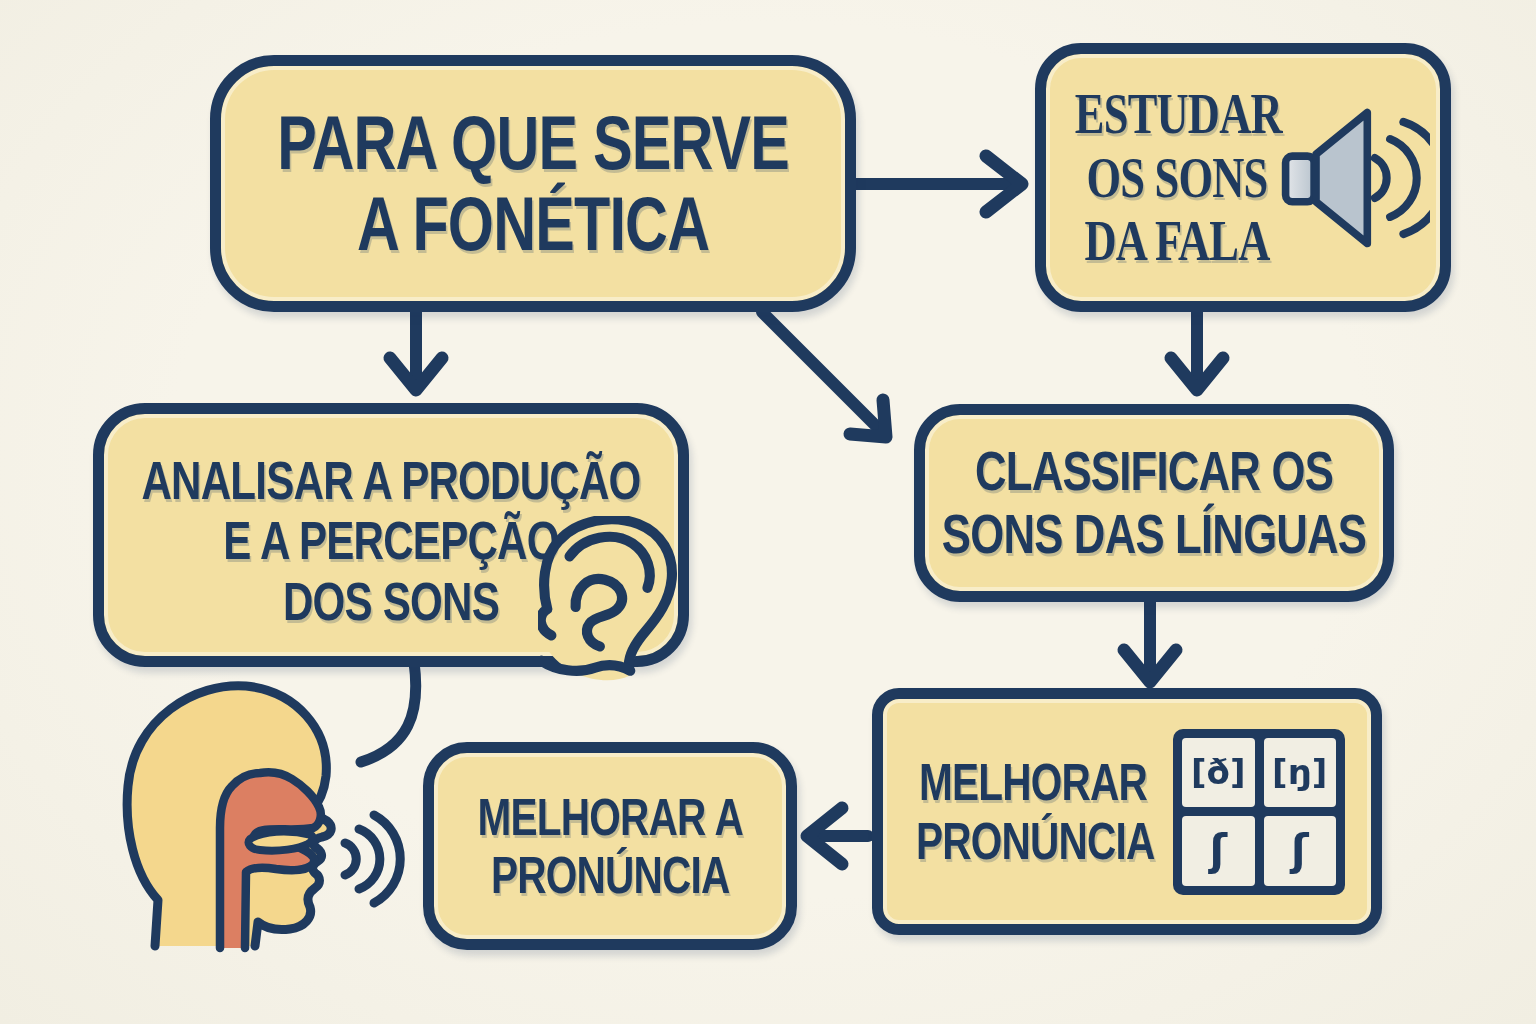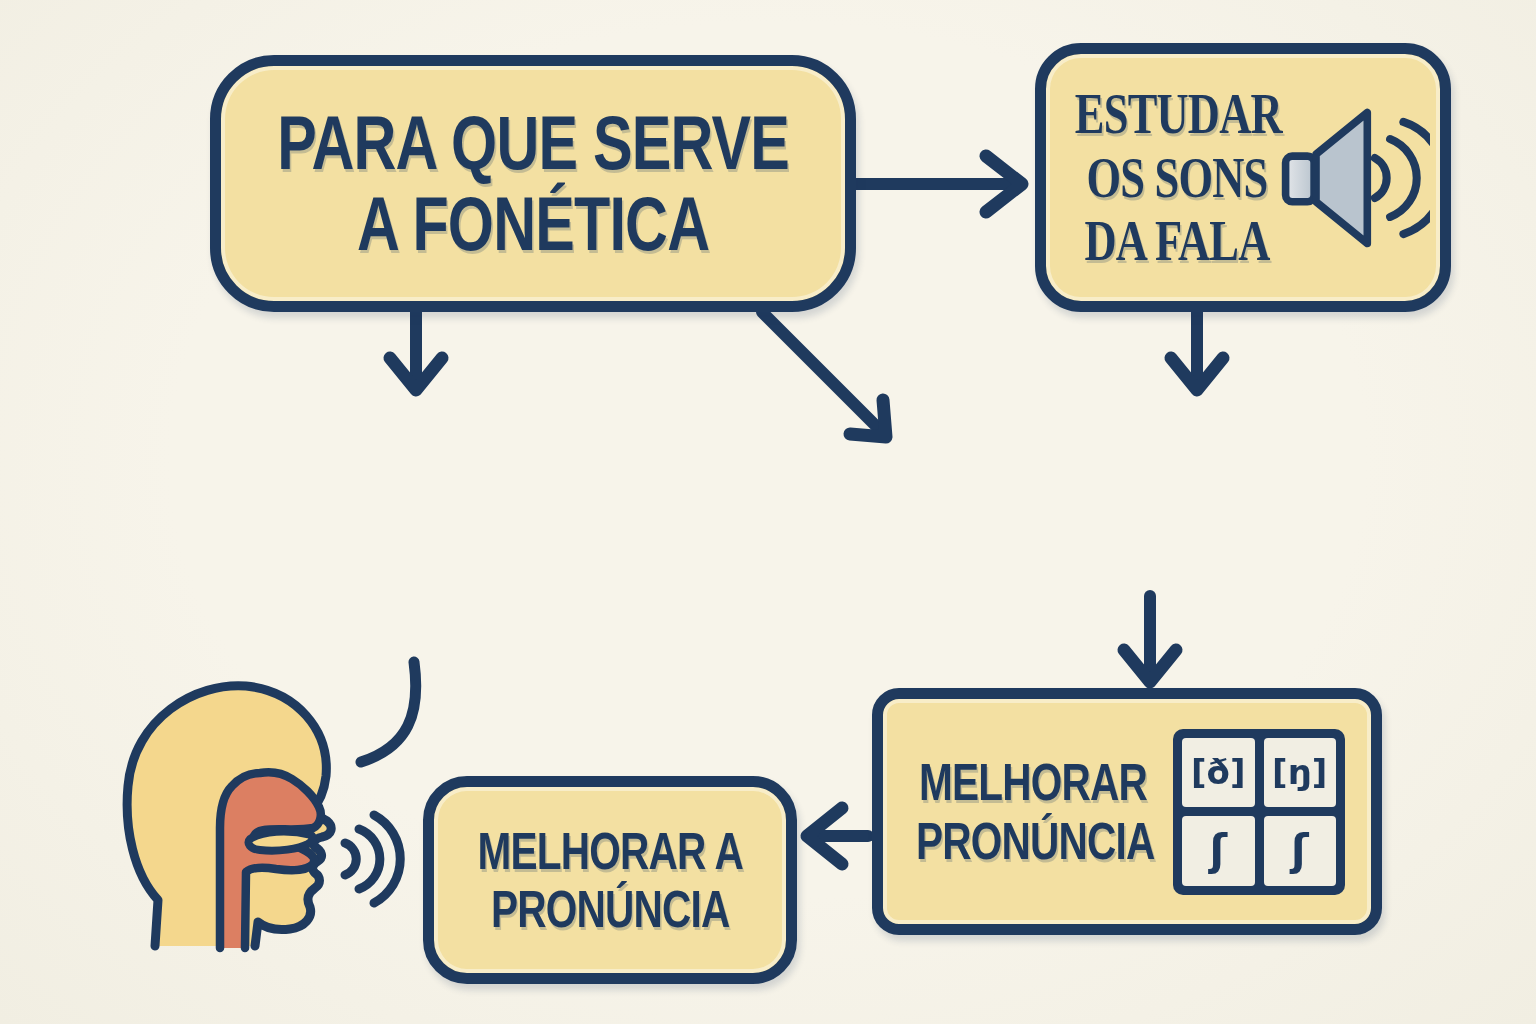--- a/index.html
+++ b/index.html
@@ -39,21 +39,21 @@
   #node-title       {left:210px; top:55px;  width:646px; height:257px; border-radius:64px;}
   #node-title .txt  {font-size:76px; line-height:1.06;}
   #node-estudar     {left:1035px;top:43px;  width:416px; height:269px; border-radius:46px; justify-content:flex-start;font-family:Liberation Serif, serif;}
   #node-estudar .txt{font-size:57px; width:262px; transform-origin:center;}
   #node-analisar    {left:93px;  top:403px; width:596px; height:264px; border-radius:52px; align-items:flex-start;}
   #node-analisar .txt{font-size:54px; margin-top:36px;}
   #node-classificar {left:914px; top:404px; width:480px; height:198px; border-radius:46px;}
   #node-classificar .txt{font-size:56px;}
   #node-melhorar-pronuncia{left:872px; top:688px; width:510px; height:247px; border-radius:27px; justify-content:flex-start;}
   #node-melhorar-pronuncia .txt{font-size:52px; width:300px;}
-  #node-melhorar-a-pronuncia{left:423px; top:776px; width:374px; height:208px; border-radius:44px;}
+  #node-melhorar-a-pronuncia{left:423px; top:742px; width:374px; height:208px; border-radius:44px;}
   #node-melhorar-a-pronuncia .txt{font-size:52px;}
 
   
   .speaker-wrap{position:absolute; right:10px; top:50%; transform:translateY(-50%); width:152px; height:168px;}
   .ear-wrap{position:absolute; left:434px; top:102px; width:142px; height:172px; z-index:4;}
   
   .ipa-grid{
     position:absolute; right:26px; top:50%; transform:translateY(-50%);
     width:172px; height:166px; box-sizing:border-box;
     background:#1f3a5e; border-radius:10px;
@@ -164,21 +164,50 @@
           <g fill="none" stroke-width="8.5">
             <path d="M 102 64 A 24 24 0 0 1 102 106"></path>
             <path d="M 118 44 A 44 44 0 0 1 118 126"></path>
             <path d="M 132 26 A 62 62 0 0 1 132 144"></path>
           </g>
         </g>
       </svg>
     </div>
   </div>
 
-
+  <div class="node" id="node-analisar">
+    <div class="txt">
+      <div>ANALISAR A PRODUÇÃO</div>
+      <div>E A PERCEPÇÃO</div>
+      <div>DOS SONS</div>
+    </div>
+    <div class="ear-wrap">
+      <svg width="142" height="172" viewBox="0 0 140 170">
+        <path d="M 8 130 C 2 92 10 40 40 18 C 75 -2 115 10 128 40
+                 C 138 65 130 95 112 115 C 98 131 92 145 90 158
+                 C 70 168 28 162 8 130 Z" fill="#f3e0a2"></path>
+        <g fill="none" stroke="#1f3a5e" stroke-width="10" stroke-linecap="round" stroke-linejoin="round">
+          <path d="M 13 118 C 1 112 -1 98 9 92 C 3 70 5 40 21 24
+                   C 39 4 73 -2 99 8 C 122 17 134 38 132 62
+                   C 130 84 118 100 106 114 C 94 128 88 140 90 151"></path>
+          <path d="M 31 40 C 45 20 75 15 93 27 C 108 37 114 55 108 71"></path>
+          <path d="M 37 90 C 36 71 50 59 66 63 C 82 67 88 82 78 92
+                   C 70 100 57 98 51 106 C 45 114 49 125 61 129"></path>
+          <path d="M 3 143 C 18 153 40 156 56 150 C 70 145 82 148 91 153"></path>
+        </g>
+      </svg>
+    </div>
+  </div>
+
+  <div class="node" id="node-classificar">
+    <div class="txt">
+      <div>CLASSIFICAR OS</div>
+      <div>SONS DAS LÍNGUAS</div>
+    </div>
+  </div>
 
   <div class="node" id="node-melhorar-pronuncia">
     <div class="txt">
       <div>MELHORAR</div>
       <div>PRONÚNCIA</div>
     </div>
     <div class="ipa-grid">
       <div class="ipa-cell">[ð]</div>
       <div class="ipa-cell">[ŋ]</div>
       <div class="ipa-cell big">ʃ</div>

